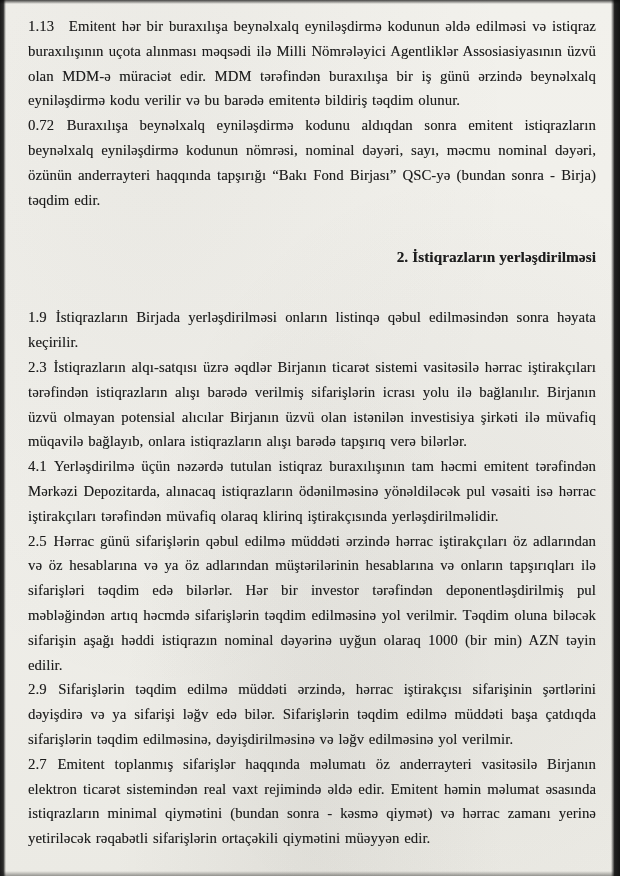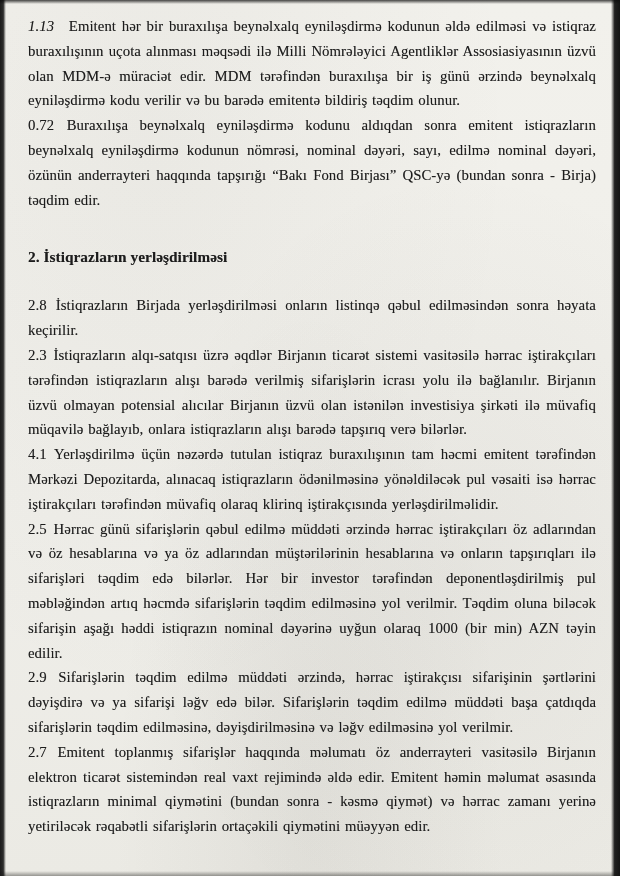--- a/index.html
+++ b/index.html
@@ -54,51 +54,51 @@
   .para {
     margin: 0;
     font-size: 14.7px;
     line-height: 24.8px;
     text-align: justify;
     letter-spacing: 0.1px;
     word-spacing: 1px;
     text-shadow: 0.2px 0.2px 0.35px rgba(25,25,25,0.4);
   }
   .pnum { padding-right: 1px; }
-  .pnum-wide { padding-right: 9px; font-style: italic; }
+  .pnum-wide { padding-right: 9px; }
   .section-heading {
-    margin: 32px 0 24px 0;
+    margin: 32px 0 36px 0;
     font-size: 15.2px;
     line-height: 25px;
     font-weight: bold;
-    text-align: left;
+    text-align: right;
     letter-spacing: 0.1px;
     text-shadow: 0.2px 0.2px 0.35px rgba(25,25,25,0.45);
   }
 </style>
 </head>
 <body>
 
 <div class="scan-page">
   <div class="edge edge-left"></div>
   <div class="edge edge-right"></div>
   <div class="edge edge-top"></div>
   <div class="edge edge-bottom"></div>
 
   <div class="doc-content">
 
     <p class="para"><span class="pnum pnum-wide">1.13</span> <span>Emitent hər bir buraxılışa beynəlxalq eyniləşdirmə kodunun əldə edilməsi və istiqraz buraxılışının uçota alınması məqsədi ilə Milli Nömrələyici Agentliklər Assosiasiyasının üzvü olan MDM-ə müraciət edir. MDM tərəfindən buraxılışa bir iş günü ərzində beynəlxalq eyniləşdirmə kodu verilir və bu barədə emitentə bildiriş təqdim olunur.</span></p>
 
-    <p class="para"><span class="pnum">0.72</span> <span>Buraxılışa beynəlxalq eyniləşdirmə kodunu aldıqdan sonra emitent istiqrazların beynəlxalq eyniləşdirmə kodunun nömrəsi, nominal dəyəri, sayı, edilmə nominal dəyəri, özünün anderrayteri haqqında tapşırığı “Bakı Fond Birjası” QSC-yə (bundan sonra - Birja) təqdim edir.</span></p>
+    <p class="para"><span class="pnum">0.72</span> <span>Buraxılışa beynəlxalq eyniləşdirmə kodunu aldıqdan sonra emitent istiqrazların beynəlxalq eyniləşdirmə kodunun nömrəsi, nominal dəyəri, sayı, məcmu nominal dəyəri, özünün anderrayteri haqqında tapşırığı “Bakı Fond Birjası” QSC-yə (bundan sonra - Birja) təqdim edir.</span></p>
 
 
     <h2 class="section-heading">2. İstiqrazların yerləşdirilməsi</h2>
 
 
-    <p class="para"><span class="pnum">2.8</span> <span>İstiqrazların Birjada yerləşdirilməsi onların listinqə qəbul edilməsindən sonra həyata keçirilir.</span></p>
+    <p class="para"><span class="pnum">1.9</span> <span>İstiqrazların Birjada yerləşdirilməsi onların listinqə qəbul edilməsindən sonra həyata keçirilir.</span></p>
 
     <p class="para"><span class="pnum">2.3</span> <span>İstiqrazların alqı-satqısı üzrə əqdlər Birjanın ticarət sistemi vasitəsilə hərrac iştirakçıları tərəfindən istiqrazların alışı barədə verilmiş sifarişlərin icrası yolu ilə bağlanılır. Birjanın üzvü olmayan potensial alıcılar Birjanın üzvü olan istənilən investisiya şirkəti ilə müvafiq müqavilə bağlayıb, onlara istiqrazların alışı barədə tapşırıq verə bilərlər.</span></p>
 
     <p class="para"><span class="pnum">4.1</span> <span>Yerləşdirilmə üçün nəzərdə tutulan istiqraz buraxılışının tam həcmi emitent tərəfindən Mərkəzi Depozitarda, alınacaq istiqrazların ödənilməsinə yönəldiləcək pul vəsaiti isə hərrac iştirakçıları tərəfindən müvafiq olaraq klirinq iştirakçısında yerləşdirilməlidir.</span></p>
 
     <p class="para"><span class="pnum">2.5</span> <span>Hərrac günü sifarişlərin qəbul edilmə müddəti ərzində hərrac iştirakçıları öz adlarından və öz hesablarına və ya öz adlarından müştərilərinin hesablarına və onların tapşırıqları ilə sifarişləri təqdim edə bilərlər. Hər bir investor tərəfindən deponentləşdirilmiş pul məbləğindən artıq həcmdə sifarişlərin təqdim edilməsinə yol verilmir. Təqdim oluna biləcək sifarişin aşağı həddi istiqrazın nominal dəyərinə uyğun olaraq 1000 (bir min) AZN təyin edilir.</span></p>
 
     <p class="para"><span class="pnum">2.9</span> <span>Sifarişlərin təqdim edilmə müddəti ərzində, hərrac iştirakçısı sifarişinin şərtlərini dəyişdirə və ya sifarişi ləğv edə bilər. Sifarişlərin təqdim edilmə müddəti başa çatdıqda sifarişlərin təqdim edilməsinə, dəyişdirilməsinə və ləğv edilməsinə yol verilmir.</span></p>
 
     <p class="para"><span class="pnum">2.7</span> <span>Emitent toplanmış sifarişlər haqqında məlumatı öz anderrayteri vasitəsilə Birjanın elektron ticarət sistemindən real vaxt rejimində əldə edir. Emitent həmin məlumat əsasında istiqrazların minimal qiymətini (bundan sonra - kəsmə qiymət) və hərrac zamanı yerinə yetiriləcək rəqabətli sifarişlərin ortaçəkili qiymətini müəyyən edir.</span></p>

